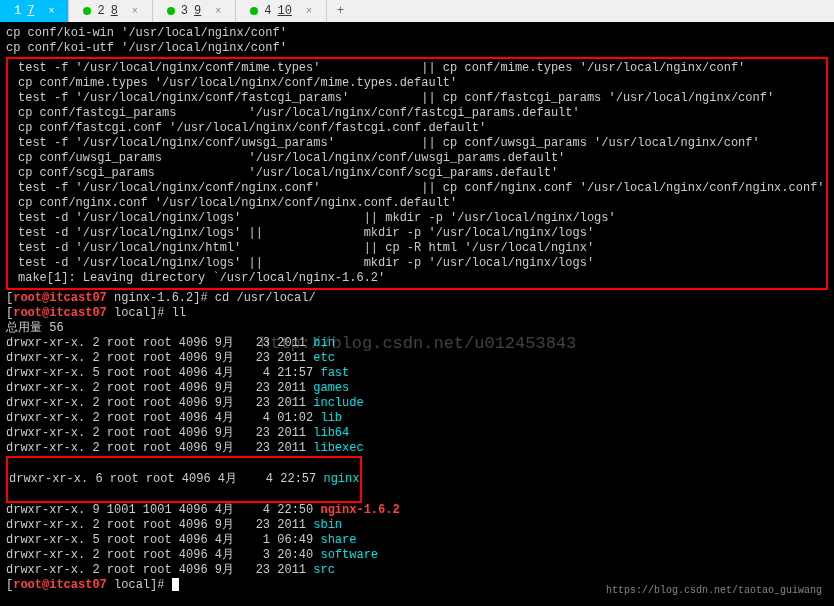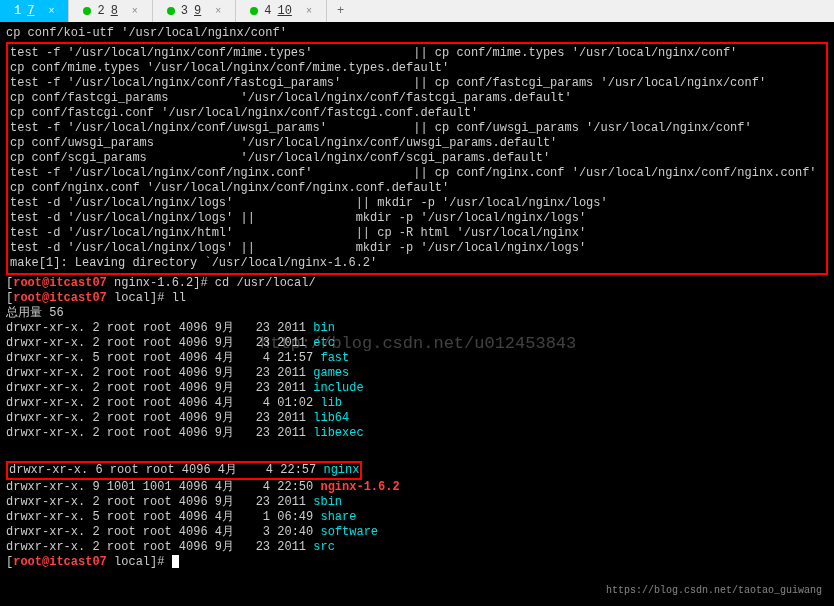--- a/index.html
+++ b/index.html
@@ -9,22 +9,22 @@
 .tab.active { background: #00bfff; color: #fff; }
 .tab .dot { width: 8px; height: 8px; border-radius: 50%; background: #00c000; }
 .tab .close { margin-left: 8px; color: #888; font-size: 10px; }
 .tab.active .close { color: #fff; }
 .new-tab { padding: 2px 10px; color: #666; cursor: pointer; }
 .term { padding: 4px 6px; line-height: 15px; }
 .term-line { white-space: pre; font-family: Consolas, 'Courier New', monospace; }
 .white { color: #ccc; }
 .cyan { color: #00e0e0; text-align: center; }
 .red { color: #ff4040; font-weight: bold; }
-.red-box { border: 2px solid #ff0000; padding: 2px 2px; margin: 1px 0; }
-.red-box-small { border: 2px solid #ff0000; display: inline-block; padding: 0 1px; margin-top: 20px; }
+.red-box { border: 2px solid #ff0000; padding: 2px 10px; margin: 1px 0; }
+.red-box-small { border: 2px solid #ff0000; display: inline-block; padding: 14px 1px; }
 .watermark { position: absolute; color: rgba(255,255,255,0.25); font-size: 17px; pointer-events: none; margin-top: 20px; }
 .wm1 { top: 314px; left: 260px; }
 .wm2 { bottom: 10px; right: 12px; font-size: 10px; color: rgba(255,255,255,0.5); }
 .cursor { background: #fff; display: inline-block; width: 7px; height: 13px; vertical-align: middle; }
 </style>
 </head>
 <body>
 
 <div class="tabs">
   <div class="tab active">
@@ -48,20 +48,21 @@
       <span class="dot"></span>
       <span>4</span>
       <u>10</u>
       <span class="close">×</span>
     </div>
   <div class="new-tab">+</div>
 </div>
 
 <div class="term">
   <div id="cp-lines">
+      <div class="term-line white">cp conf/koi-win '/usr/local/nginx/conf'</div>
       <div class="term-line white">cp conf/koi-utf '/usr/local/nginx/conf'</div>
     </div>
   <div class="red-box">
     <div id="box-lines">
         <div class="term-line white">test -f '/usr/local/nginx/conf/mime.types'              || cp conf/mime.types '/usr/local/nginx/conf'</div>
         <div class="term-line white">cp conf/mime.types '/usr/local/nginx/conf/mime.types.default'</div>
         <div class="term-line white">test -f '/usr/local/nginx/conf/fastcgi_params'          || cp conf/fastcgi_params '/usr/local/nginx/conf'</div>
         <div class="term-line white">cp conf/fastcgi_params          '/usr/local/nginx/conf/fastcgi_params.default'</div>
         <div class="term-line white">cp conf/fastcgi.conf '/usr/local/nginx/conf/fastcgi.conf.default'</div>
         <div class="term-line white">test -f '/usr/local/nginx/conf/uwsgi_params'            || cp conf/uwsgi_params '/usr/local/nginx/conf'</div>

